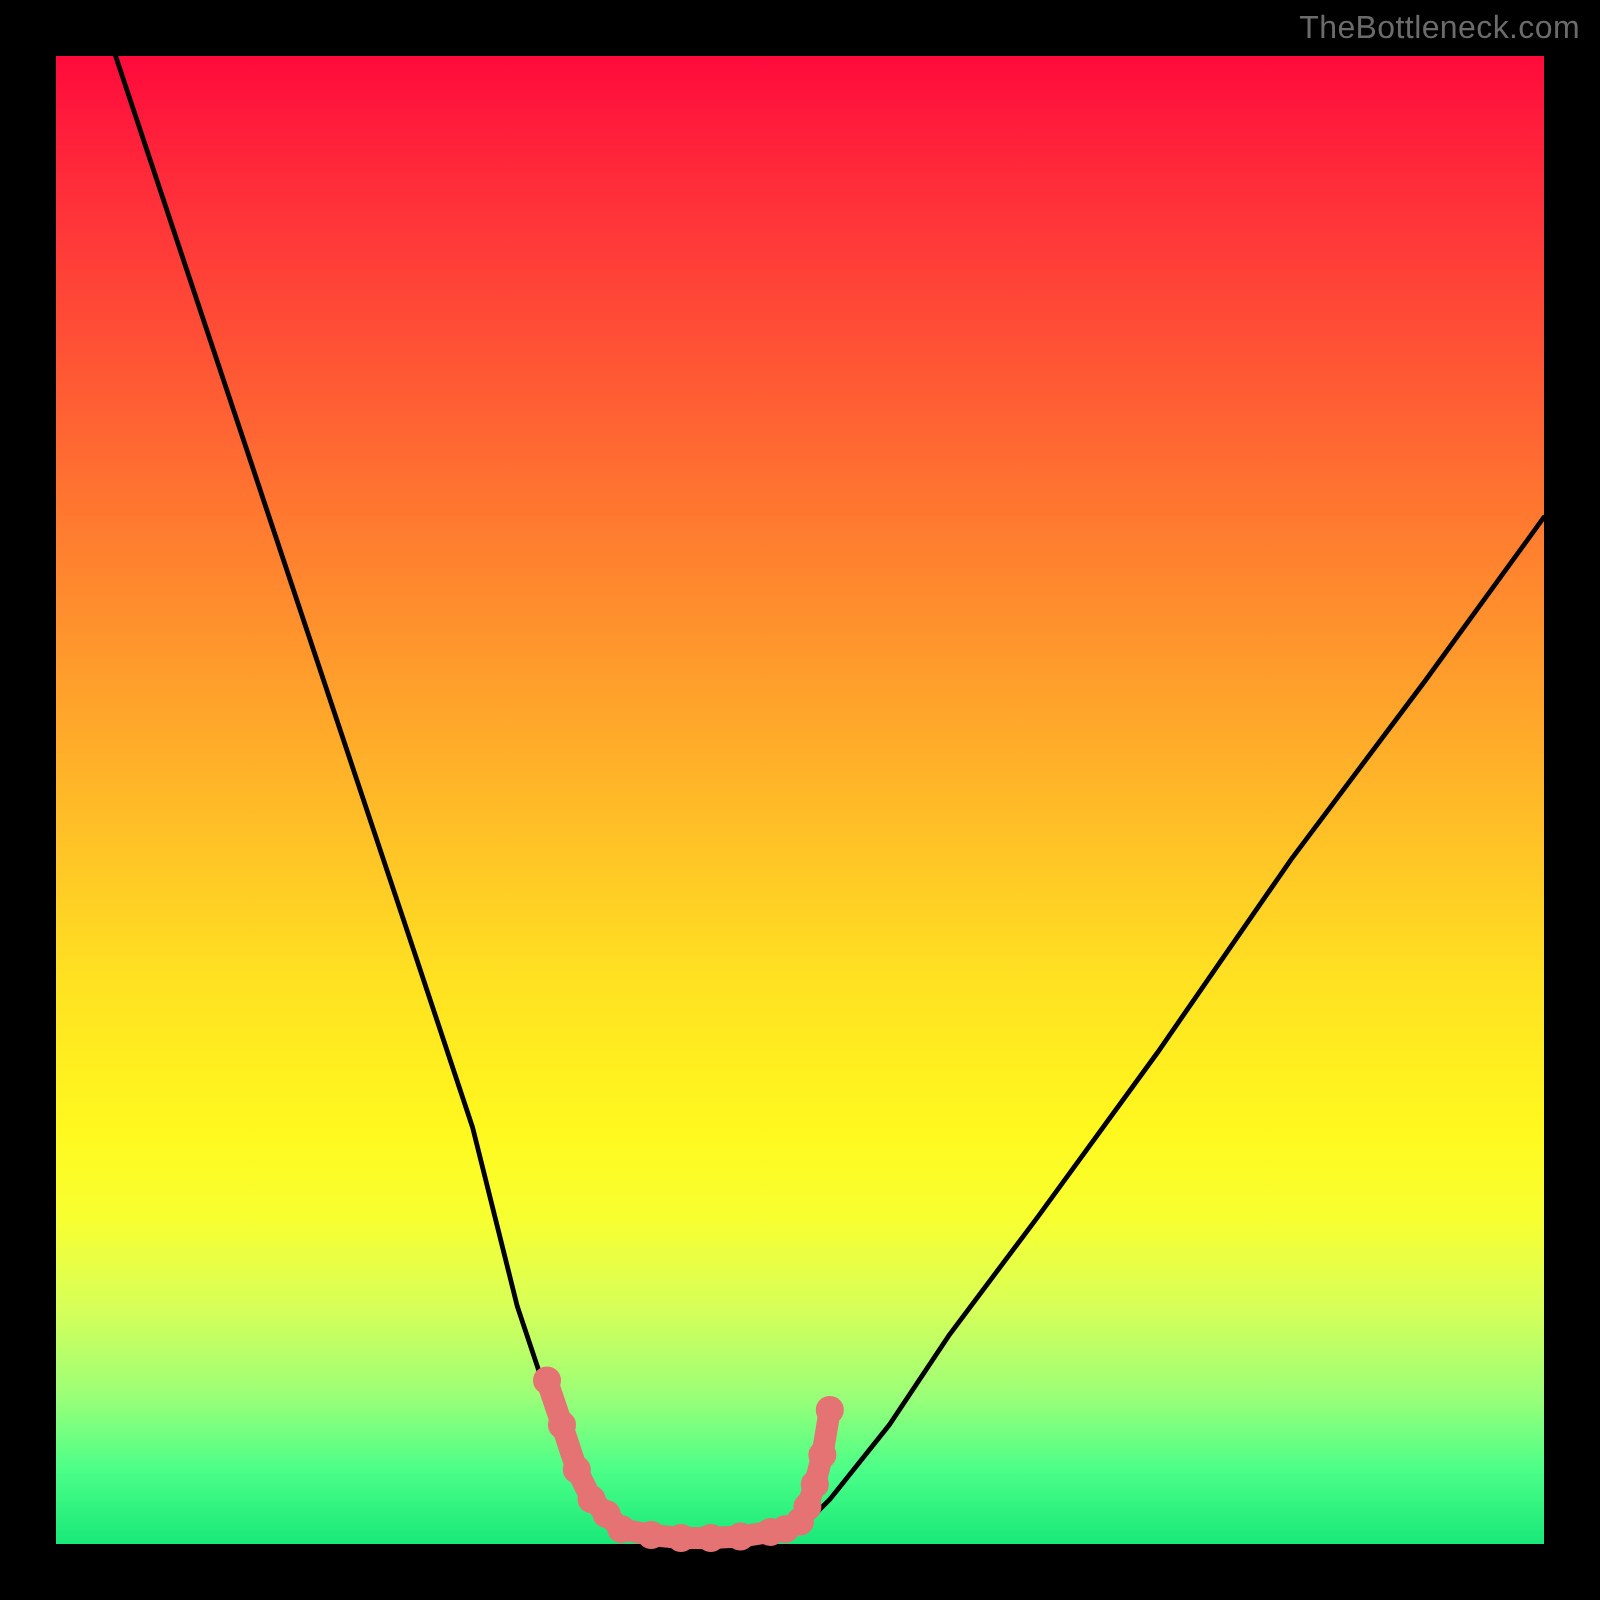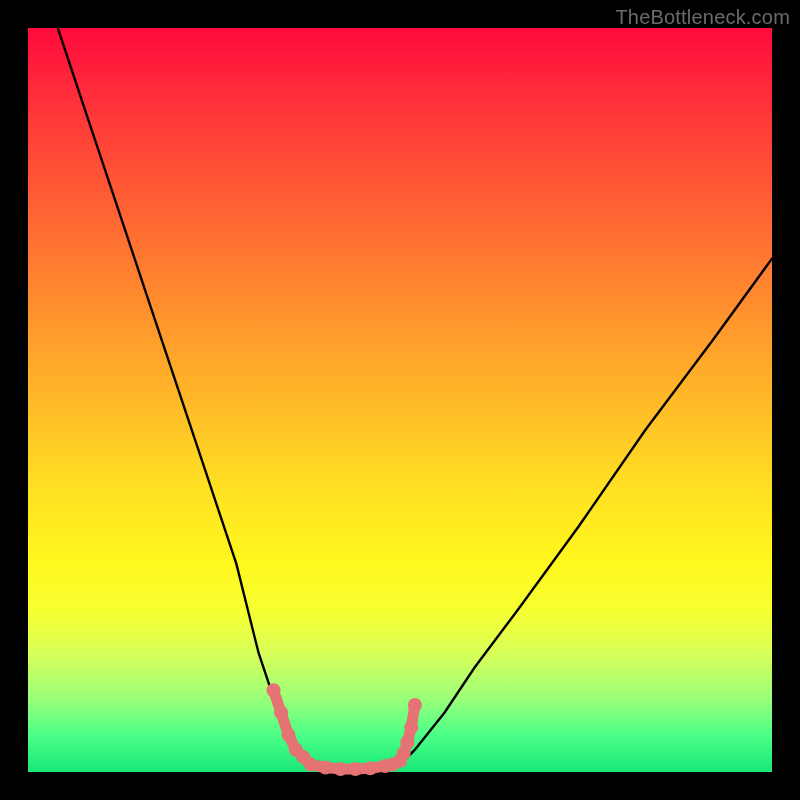--- a/index.html
+++ b/index.html
@@ -39,21 +39,21 @@
       #9cff78 90%,
       #4cff88 95%,
       #18e878 100%
     );
   }
   .watermark {
     position: absolute;
     top: 6px;
     right: 10px;
     color: #6b6b6b;
-    font-size: 20px;
+    font-size: 16px;
     font-weight: 500;
     letter-spacing: 0.2px;
     user-select: none;
   }
   svg.curve-layer {
     position: absolute;
     left: 0;
     top: 0;
     width: 744px;
     height: 744px;

